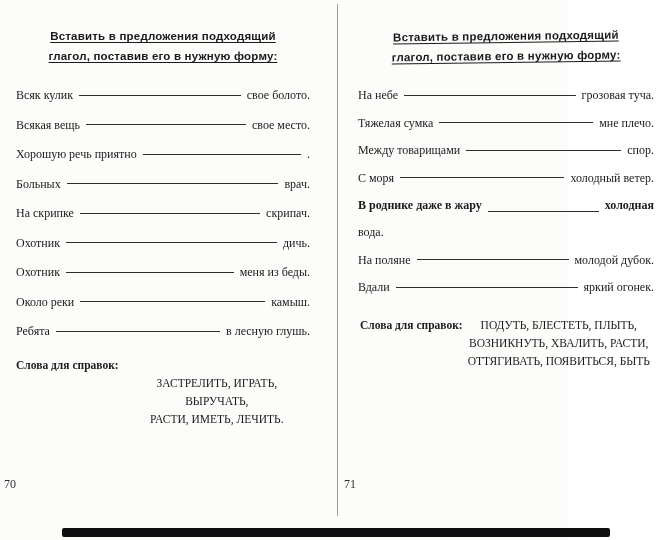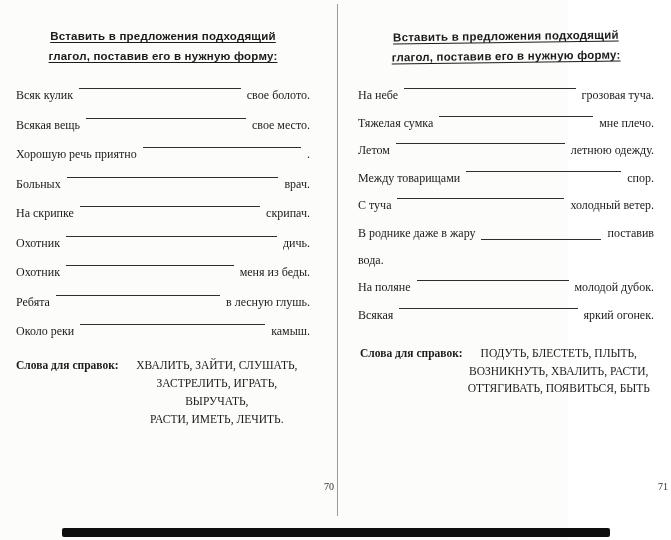--- a/index.html
+++ b/index.html
@@ -34,45 +34,45 @@
   .title {
     font-family:"Liberation Sans", sans-serif;
     font-weight:bold; font-size:11.5px;
     text-align:center; line-height:1.75;
     letter-spacing:0.2px;
     margin-bottom:22px;
   }
   .page.right .title { transform:rotate(-0.7deg); }
   .title .tline { text-decoration:underline; text-underline-offset:2px; }
   .row {
-    display:flex; align-items:flex-start;
+    display:flex; align-items:center;
     font-size:12px; line-height:15px;
     margin-bottom:14.5px;
   }
   .page.right .row { margin-bottom:12.5px; }
   .row .before, .row .after { white-space:nowrap; }
   .row .blank {
     flex:1 1 auto; min-width:28px;
     border-bottom:1.2px solid #2e2e2e;
     margin:0 6px 1px 6px;
   }
   .row.multi { display:block; }
-  .row.multi .row-line { display:flex; align-items:flex-end; }
+  .row.multi .row-line { display:flex; align-items:flex-end;font-weight:bold; }
   .row.multi .wrap { margin-top:12px; }
   .hints {
     display:flex; gap:5px;
     font-size:11.5px; line-height:1.55;
     margin-top:18px;
   }
   .page.right .hints { margin-top:22px; padding-left:2px; }
   .hints .hint-label { font-weight:bold; white-space:nowrap; }
   .hints .hint-lines { text-align:center; }
   .pagenum {
     position:absolute; bottom:28px; left:0; right:0;
-    text-align:right; font-size:10px; color:#333;
+    text-align:left; font-size:12px; color:#333;
   }
 </style>
 </head>
 <body>
 
 <div class="scan">
 
   <div class="page left">
     <div class="title">
       <span class="tline">Вставить в предложения подходящий</span><br>
@@ -108,34 +108,34 @@
       <span class="before">Охотник</span>
       <span class="blank"></span>
       <span class="after">дичь.</span>
     </div>
     <div class="row">
       <span class="before">Охотник</span>
       <span class="blank"></span>
       <span class="after">меня из беды.</span>
     </div>
     <div class="row">
+      <span class="before">Около реки</span>
+      <span class="blank"></span>
+      <span class="after">камыш.</span>
+    </div>
+    <div class="row">
       <span class="before">Ребята</span>
       <span class="blank"></span>
       <span class="after">в лесную глушь.</span>
-    </div>
-    <div class="row">
-      <span class="before">Около реки</span>
-      <span class="blank"></span>
-      <span class="after">камыш.</span>
     </div>
 
     <div class="hints">
       <span class="hint-label">Слова для справок:</span>
       <span class="hint-lines">
-        <span>ХВАЛИТЬ, ЗАЙТИ, СЛУШАТЬ,</span><br>
+        <br>
         <span>ЗАСТРЕЛИТЬ, ИГРАТЬ, ВЫРУЧАТЬ,</span><br>
         <span>РАСТИ, ИМЕТЬ, ЛЕЧИТЬ.</span>
       </span>
     </div>
 
     <div class="pagenum">70</div>
   </div>
 
   <div class="page right">
     <div class="title">
@@ -147,49 +147,44 @@
       <span class="before">На небе</span>
       <span class="blank"></span>
       <span class="after">грозовая туча.</span>
     </div>
     <div class="row">
       <span class="before">Тяжелая сумка</span>
       <span class="blank"></span>
       <span class="after">мне плечо.</span>
     </div>
     <div class="row">
-      <span class="before">Летом</span>
-      <span class="blank"></span>
-      <span class="after">летнюю одежду.</span>
-    </div>
-    <div class="row">
       <span class="before">Между товарищами</span>
       <span class="blank"></span>
       <span class="after">спор.</span>
     </div>
     <div class="row">
-      <span class="before">С туча</span>
+      <span class="before">С моря</span>
       <span class="blank"></span>
       <span class="after">холодный ветер.</span>
     </div>
     <div class="row multi">
       <div class="row-line">
         <span class="before">В роднике даже в жару</span>
         <span class="blank"></span>
-        <span class="after">поставив</span>
+        <span class="after">холодная</span>
       </div>
       <div class="wrap">вода.</div>
     </div>
     <div class="row">
       <span class="before">На поляне</span>
       <span class="blank"></span>
       <span class="after">молодой дубок.</span>
     </div>
     <div class="row">
-      <span class="before">Всякая</span>
+      <span class="before">Вдали</span>
       <span class="blank"></span>
       <span class="after">яркий огонек.</span>
     </div>
 
     <div class="hints">
       <span class="hint-label">Слова для справок:</span>
       <span class="hint-lines">
         <span>ПОДУТЬ, БЛЕСТЕТЬ, ПЛЫТЬ,</span><br>
         <span>ВОЗНИКНУТЬ, ХВАЛИТЬ, РАСТИ,</span><br>
         <span>ОТТЯГИВАТЬ, ПОЯВИТЬСЯ, БЫТЬ</span>

